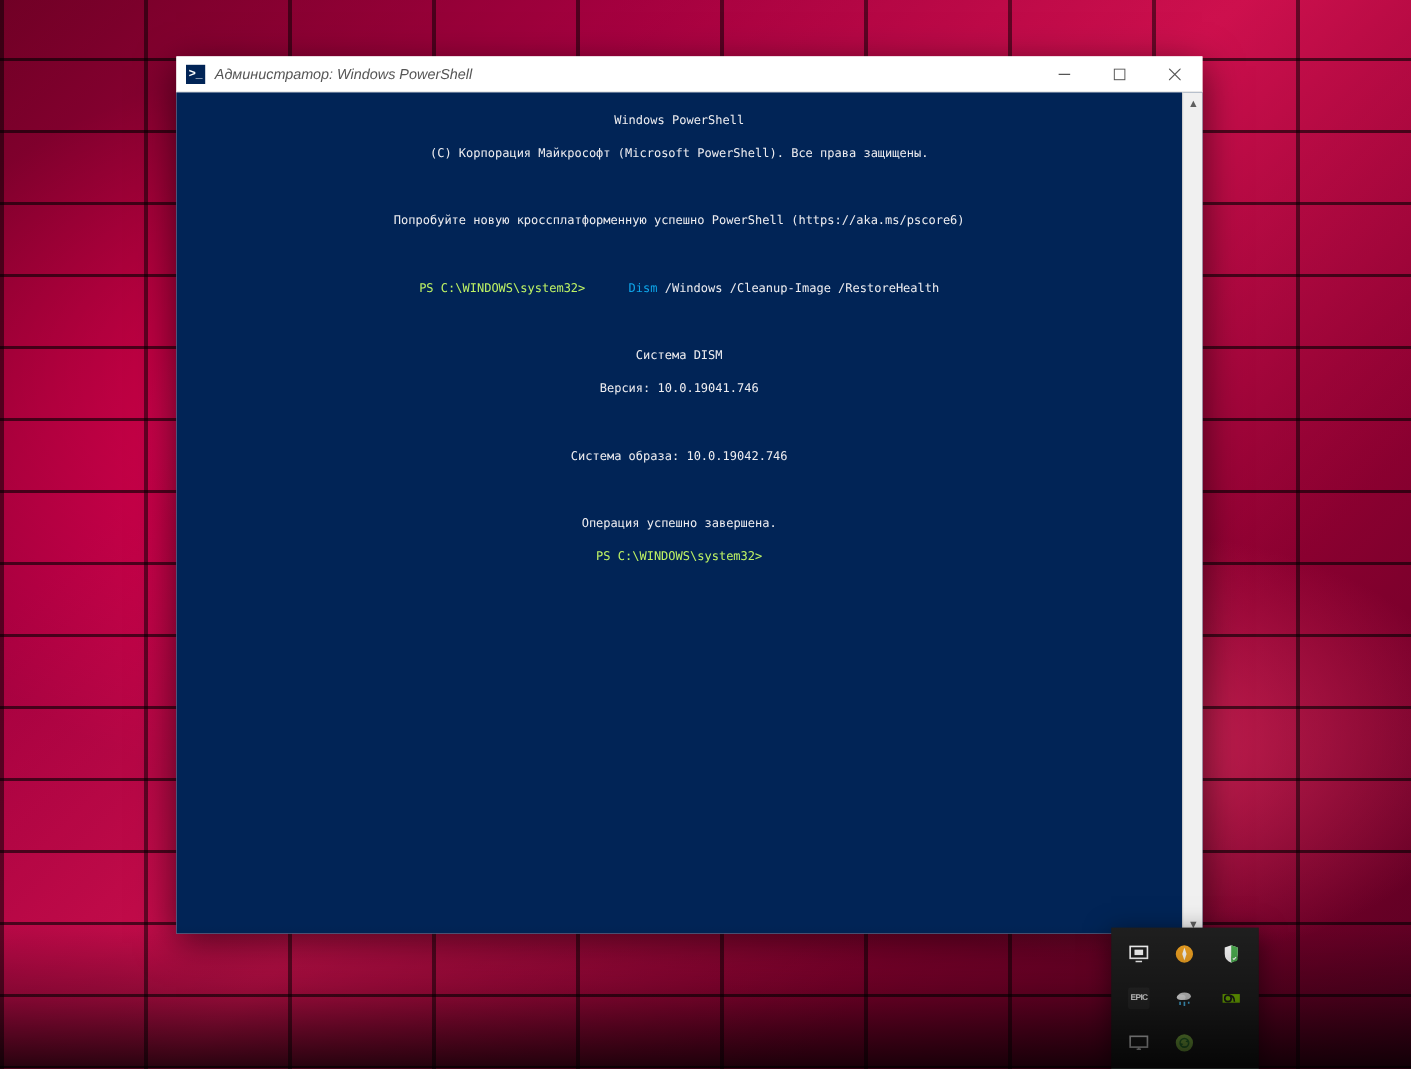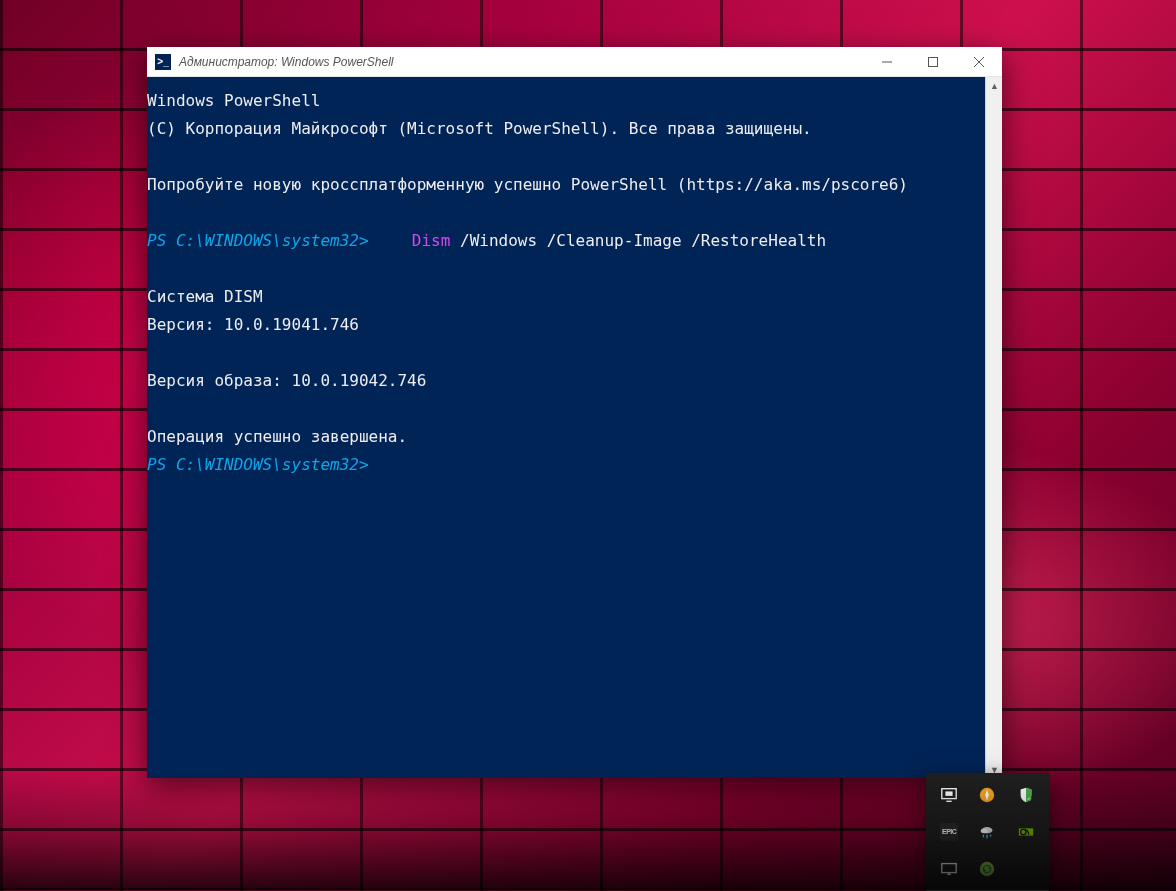--- a/index.html
+++ b/index.html
@@ -55,29 +55,30 @@
   }
   .winbtn svg { width:10px; height:10px; }
 
   .terminal-wrap {
     flex:1; display:flex; background:#012456; position:relative;
   }
   .terminal {
     flex:1;
     padding:3px 0 0 0;
     font-family: Consolas, 'Lucida Console', monospace;
-    font-size:16px;
+    font-size:10px;
     line-height:14px;
     color:#eeedf0;
     white-space:pre;
     overflow:hidden;
+    text-align:center;
   }
   .term-line { height:14px; }
-  .prompt { color:#0ea5e9;font-style:italic; }
-  .cmd-y { color:#d946ef;padding-left:24px; }
+  .prompt { color:#bef264; }
+  .cmd-y { color:#0ea5e9;padding-left:24px; }
   .cmd-w { color:#eeedf0; }
 
   .scrollbar {
     width:17px; background:#f0f0f0;
     position:relative;
     border-left:1px solid #d0d0d0;
   }
   .scroll-arrow {
     width:17px; height:17px; display:flex; align-items:center; justify-content:center;
     color:#606060; font-size:9px;
@@ -147,21 +148,21 @@
 <div class="term-line">Windows PowerShell</div>
 <div class="term-line">(C) Корпорация Майкрософт (Microsoft PowerShell). Все права защищены.</div>
 <div class="term-line"></div>
 <div class="term-line">Попробуйте новую кроссплатформенную успешно PowerShell (https://aka.ms/pscore6)</div>
 <div class="term-line"></div>
 <div class="term-line"><span class="prompt">PS C:\WINDOWS\system32&gt;  </span><span class="cmd-y">Dism</span><span class="cmd-w"> /Windows /Cleanup-Image /RestoreHealth</span></div>
 <div class="term-line"></div>
 <div class="term-line">Cистема DISM</div>
 <div class="term-line">Версия: 10.0.19041.746</div>
 <div class="term-line"></div>
-<div class="term-line">Версия образа: 10.0.19042.746</div>
+<div class="term-line">Cистема образа: 10.0.19042.746</div>
 <div class="term-line"></div>
 <div class="term-line">Операция успешно завершена.</div>
 <div class="term-line"><span class="prompt">PS C:\WINDOWS\system32&gt;</span></div>
       </div>
       <div class="scrollbar">
         <div class="scroll-arrow up">▲</div>
         <div class="scroll-thumb"></div>
         <div class="scroll-arrow down">▼</div>
       </div>
     </div>

